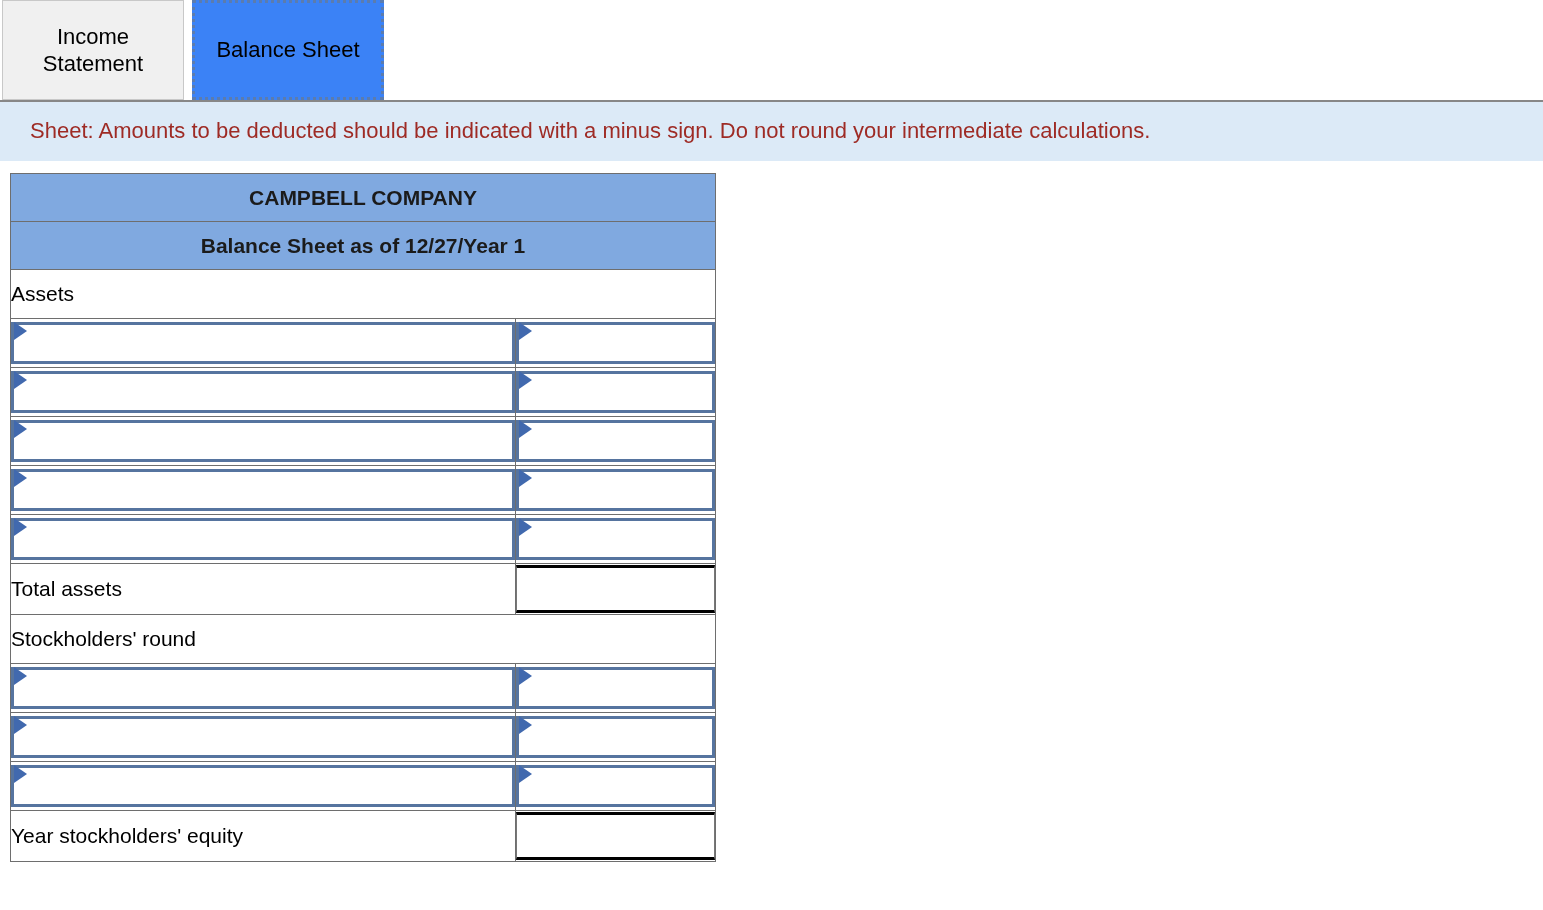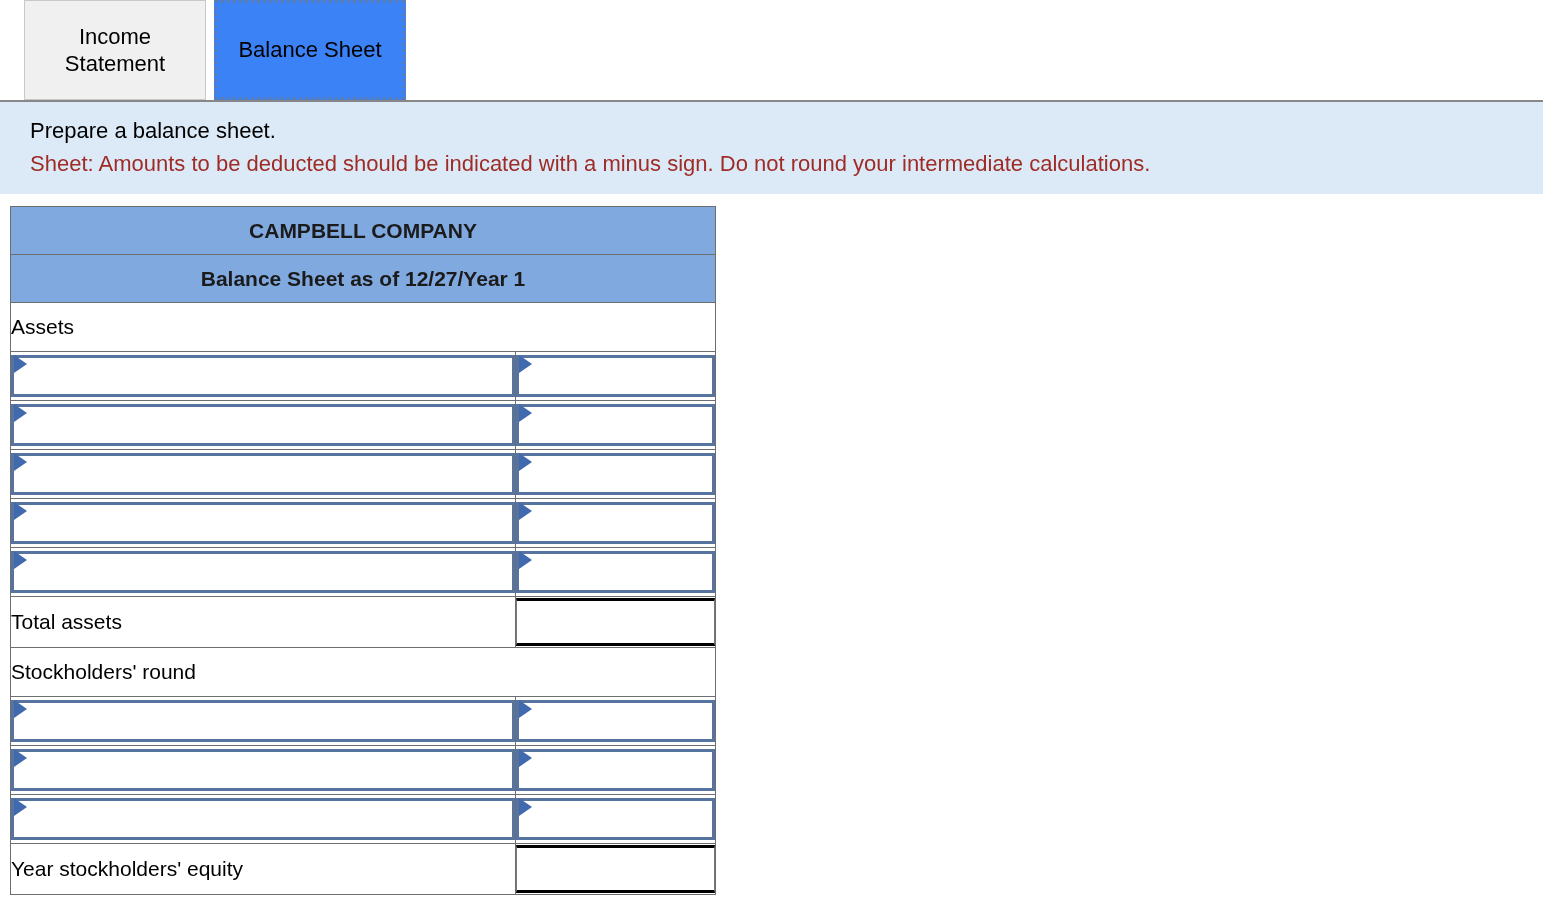--- a/index.html
+++ b/index.html
@@ -26,21 +26,21 @@
     position: absolute;
     left: 0;
     right: 0;
     bottom: 0;
     height: 2px;
     background: #878787;
   }
   .tabs-inner {
     display: flex;
     align-items: flex-start;
-    padding-left: 24px;
+    padding-left: 2px;
   }
   .tab {
     box-sizing: border-box;
     height: 100px;
     display: flex;
     align-items: center;
     justify-content: center;
     text-align: center;
     font-size: 22px;
     color: #000;
@@ -167,21 +167,20 @@
 <body>
 
 <div class="tabstrip">
   <div class="tabs-inner">
     <div class="tab inactive">Income Statement</div>
     <div class="tab active">Balance Sheet</div>
   </div>
 </div>
 
 <div class="banner">
-  <div class="banner-line">Prepare a balance sheet.</div>
   <div class="banner-line note">Sheet: Amounts to be deducted should be indicated with a minus sign. Do not round your intermediate calculations.</div>
 </div>
 
 <div class="sheet-wrap">
   <table class="sheet">
     <colgroup>
       <col class="c-label">
       <col class="c-amount">
     </colgroup>
     <tbody>

